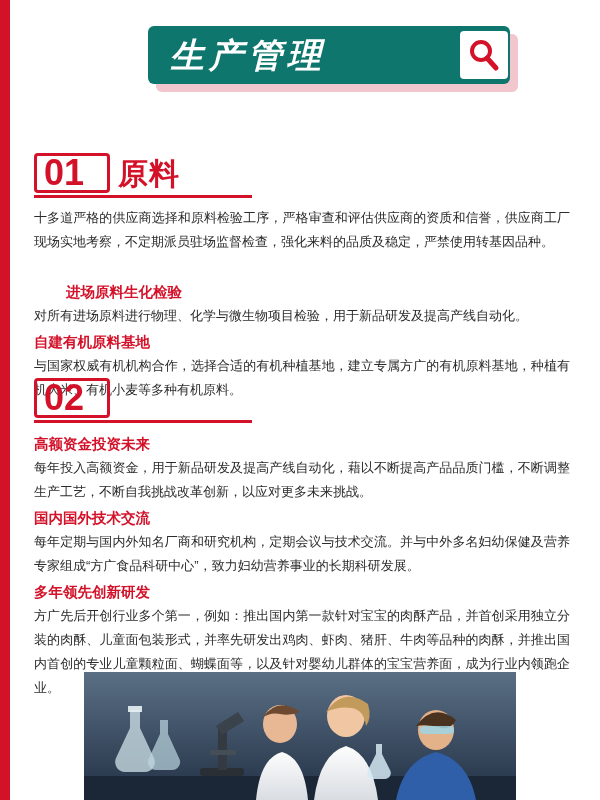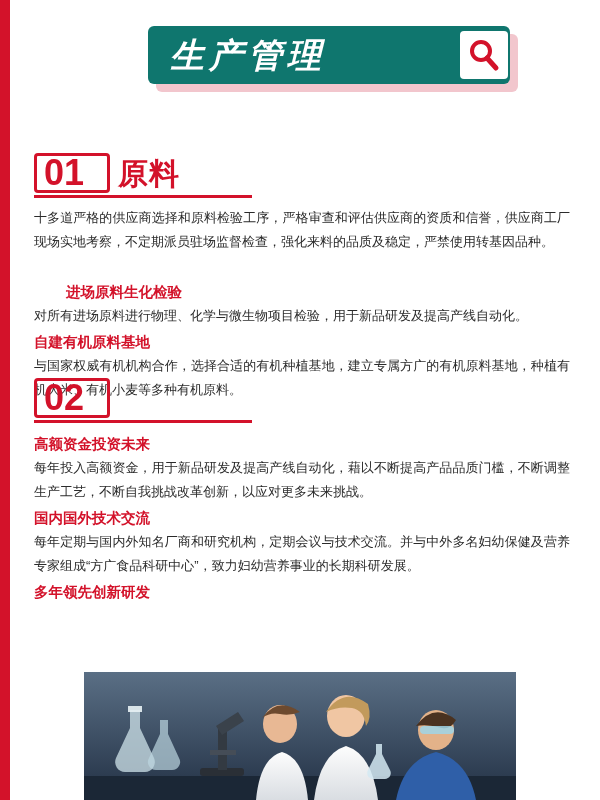--- a/index.html
+++ b/index.html
@@ -204,20 +204,21 @@
     <div class="sec-underline" style="width:218px;"></div>
   </div>
 
   <div class="sub-title" style="top:434px;">高额资金投资未来</div>
   <div class="sub-body" style="top:456px;">每年投入高额资金，用于新品研发及提高产线自动化，藉以不断提高产品品质门槛，不断调整生产工艺，不断自我挑战改革创新，以应对更多未来挑战。</div>
 
   <div class="sub-title" style="top:508px;">国内国外技术交流</div>
   <div class="sub-body" style="top:530px;">每年定期与国内外知名厂商和研究机构，定期会议与技术交流。并与中外多名妇幼保健及营养专家组成“方广食品科研中心”，致力妇幼营养事业的长期科研发展。</div>
 
   <div class="sub-title" style="top:582px;">多年领先创新研发</div>
+  <div class="sub-body" style="top:604px;">方广先后开创行业多个第一，例如：推出国内第一款针对宝宝的肉酥产品，并首创采用独立分装的肉酥、儿童面包装形式，并率先研发出鸡肉、虾肉、猪肝、牛肉等品种的肉酥，并推出国内首创的专业儿童颗粒面、蝴蝶面等，以及针对婴幼儿群体的宝宝营养面，成为行业内领跑企业。</div>
 
   <div class="photo">
     <svg width="432" height="128" viewBox="0 0 432 128">
       <defs>
         <linearGradient id="bg" x1="0" y1="0" x2="0" y2="1">
           <stop offset="0%" stop-color="#5a6f85"></stop>
           <stop offset="100%" stop-color="#223044"></stop>
         </linearGradient>
         <linearGradient id="coat" x1="0" y1="0" x2="0" y2="1">
           <stop offset="0%" stop-color="#fdfdfd"></stop>

